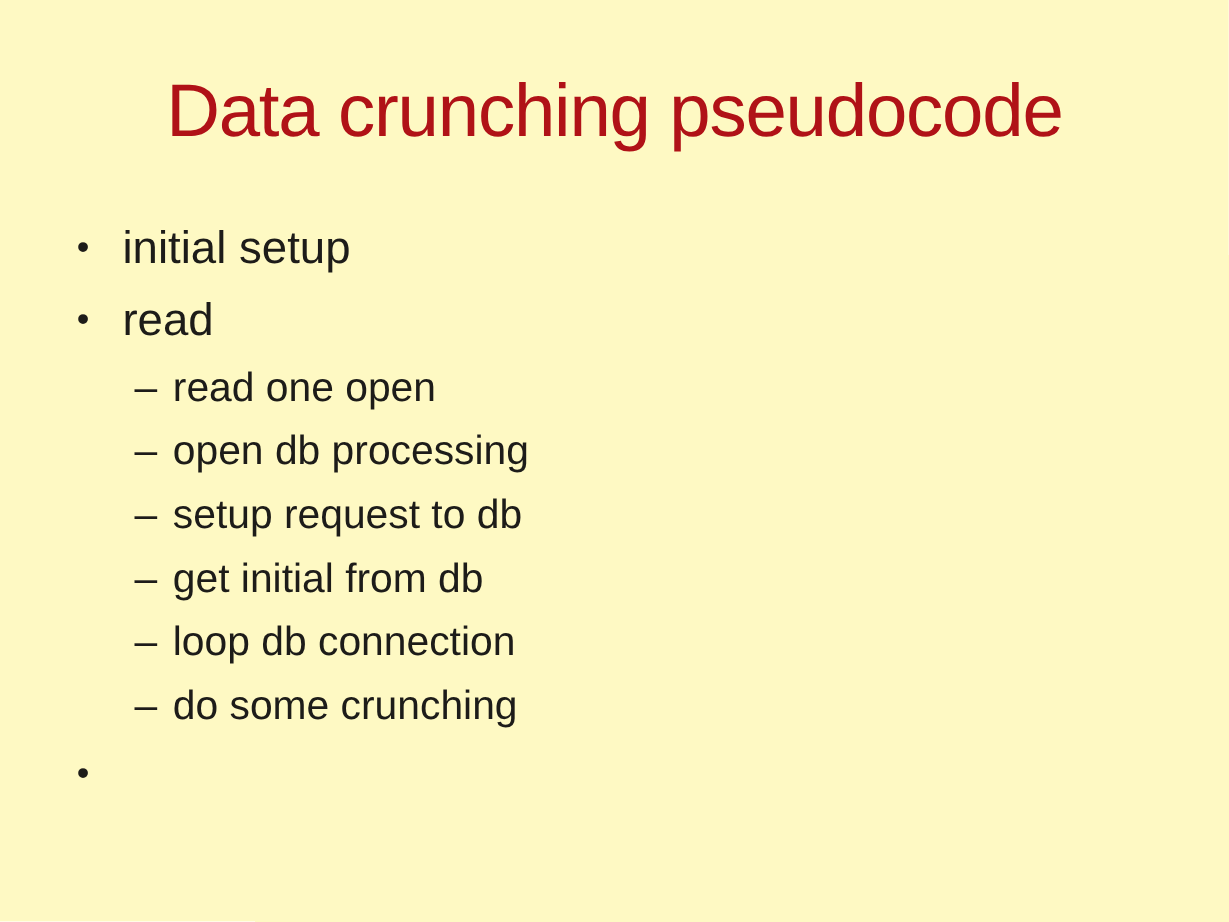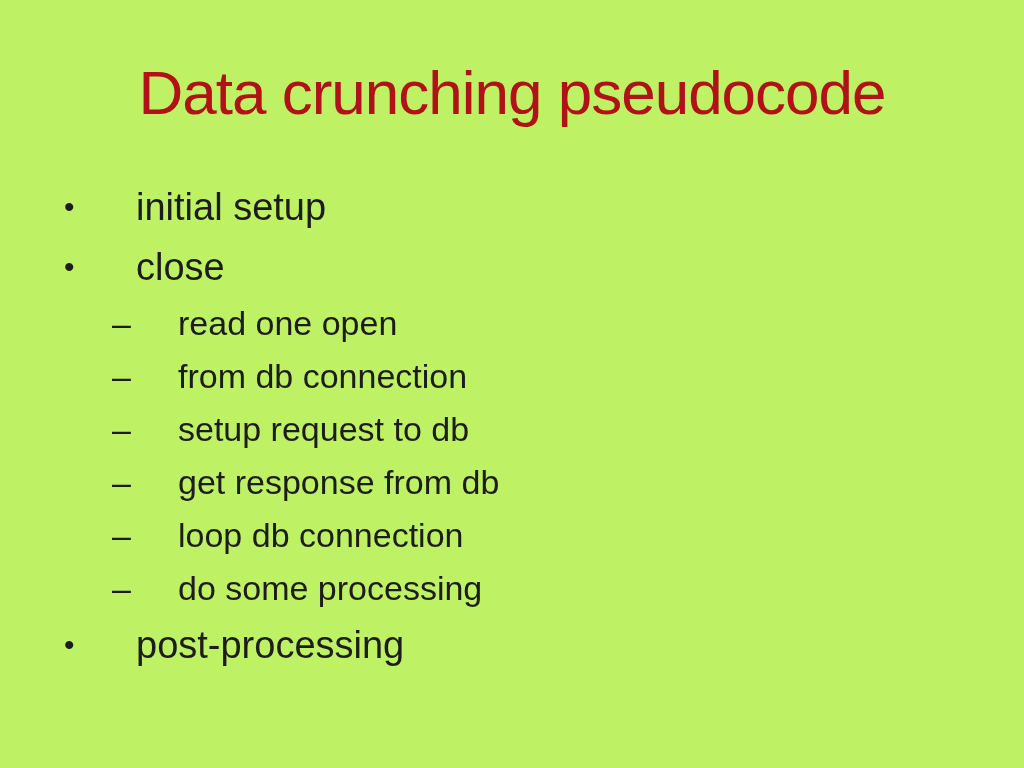--- a/index.html
+++ b/index.html
@@ -52,58 +52,57 @@
     width: 38px;
     flex: 0 0 38px;
     font-size: 30px;
   }
   .row.level2 .marker {
     width: 32px;
     flex: 0 0 32px;
     font-size: 34px;
   }
   .marker { display: inline-block; }
-  .btext { display: inline-block; margin-left: 34px; }
+  .btext { display: inline-block; }
 </style>
 </head>
 <body>
 
-<div class="slide" style="background: #bef264;">
+<div class="slide" style="background: #fef9c3;">
   <h1 class="slide-title" style="color: rgb(176, 18, 23);">Data crunching pseudocode</h1>
   <div class="bullet-list" style="color: rgb(29, 28, 25);">
       <div class="row level1">
         <span class="marker">•</span>
         <span class="btext">initial setup</span>
       </div>
       <div class="row level1">
         <span class="marker">•</span>
-        <span class="btext">close</span>
+        <span class="btext">read</span>
       </div>
       <div class="row level2">
         <span class="marker">–</span>
         <span class="btext">read one open</span>
       </div>
       <div class="row level2">
         <span class="marker">–</span>
-        <span class="btext">from db connection</span>
+        <span class="btext">open db processing</span>
       </div>
       <div class="row level2">
         <span class="marker">–</span>
         <span class="btext">setup request to db</span>
       </div>
       <div class="row level2">
         <span class="marker">–</span>
-        <span class="btext">get response from db</span>
+        <span class="btext">get initial from db</span>
       </div>
       <div class="row level2">
         <span class="marker">–</span>
         <span class="btext">loop db connection</span>
       </div>
       <div class="row level2">
         <span class="marker">–</span>
-        <span class="btext">do some processing</span>
+        <span class="btext">do some crunching</span>
       </div>
       <div class="row level1">
         <span class="marker">•</span>
-        <span class="btext">post-processing</span>
       </div>
     </div>
 </div>
 
 </body></html>

